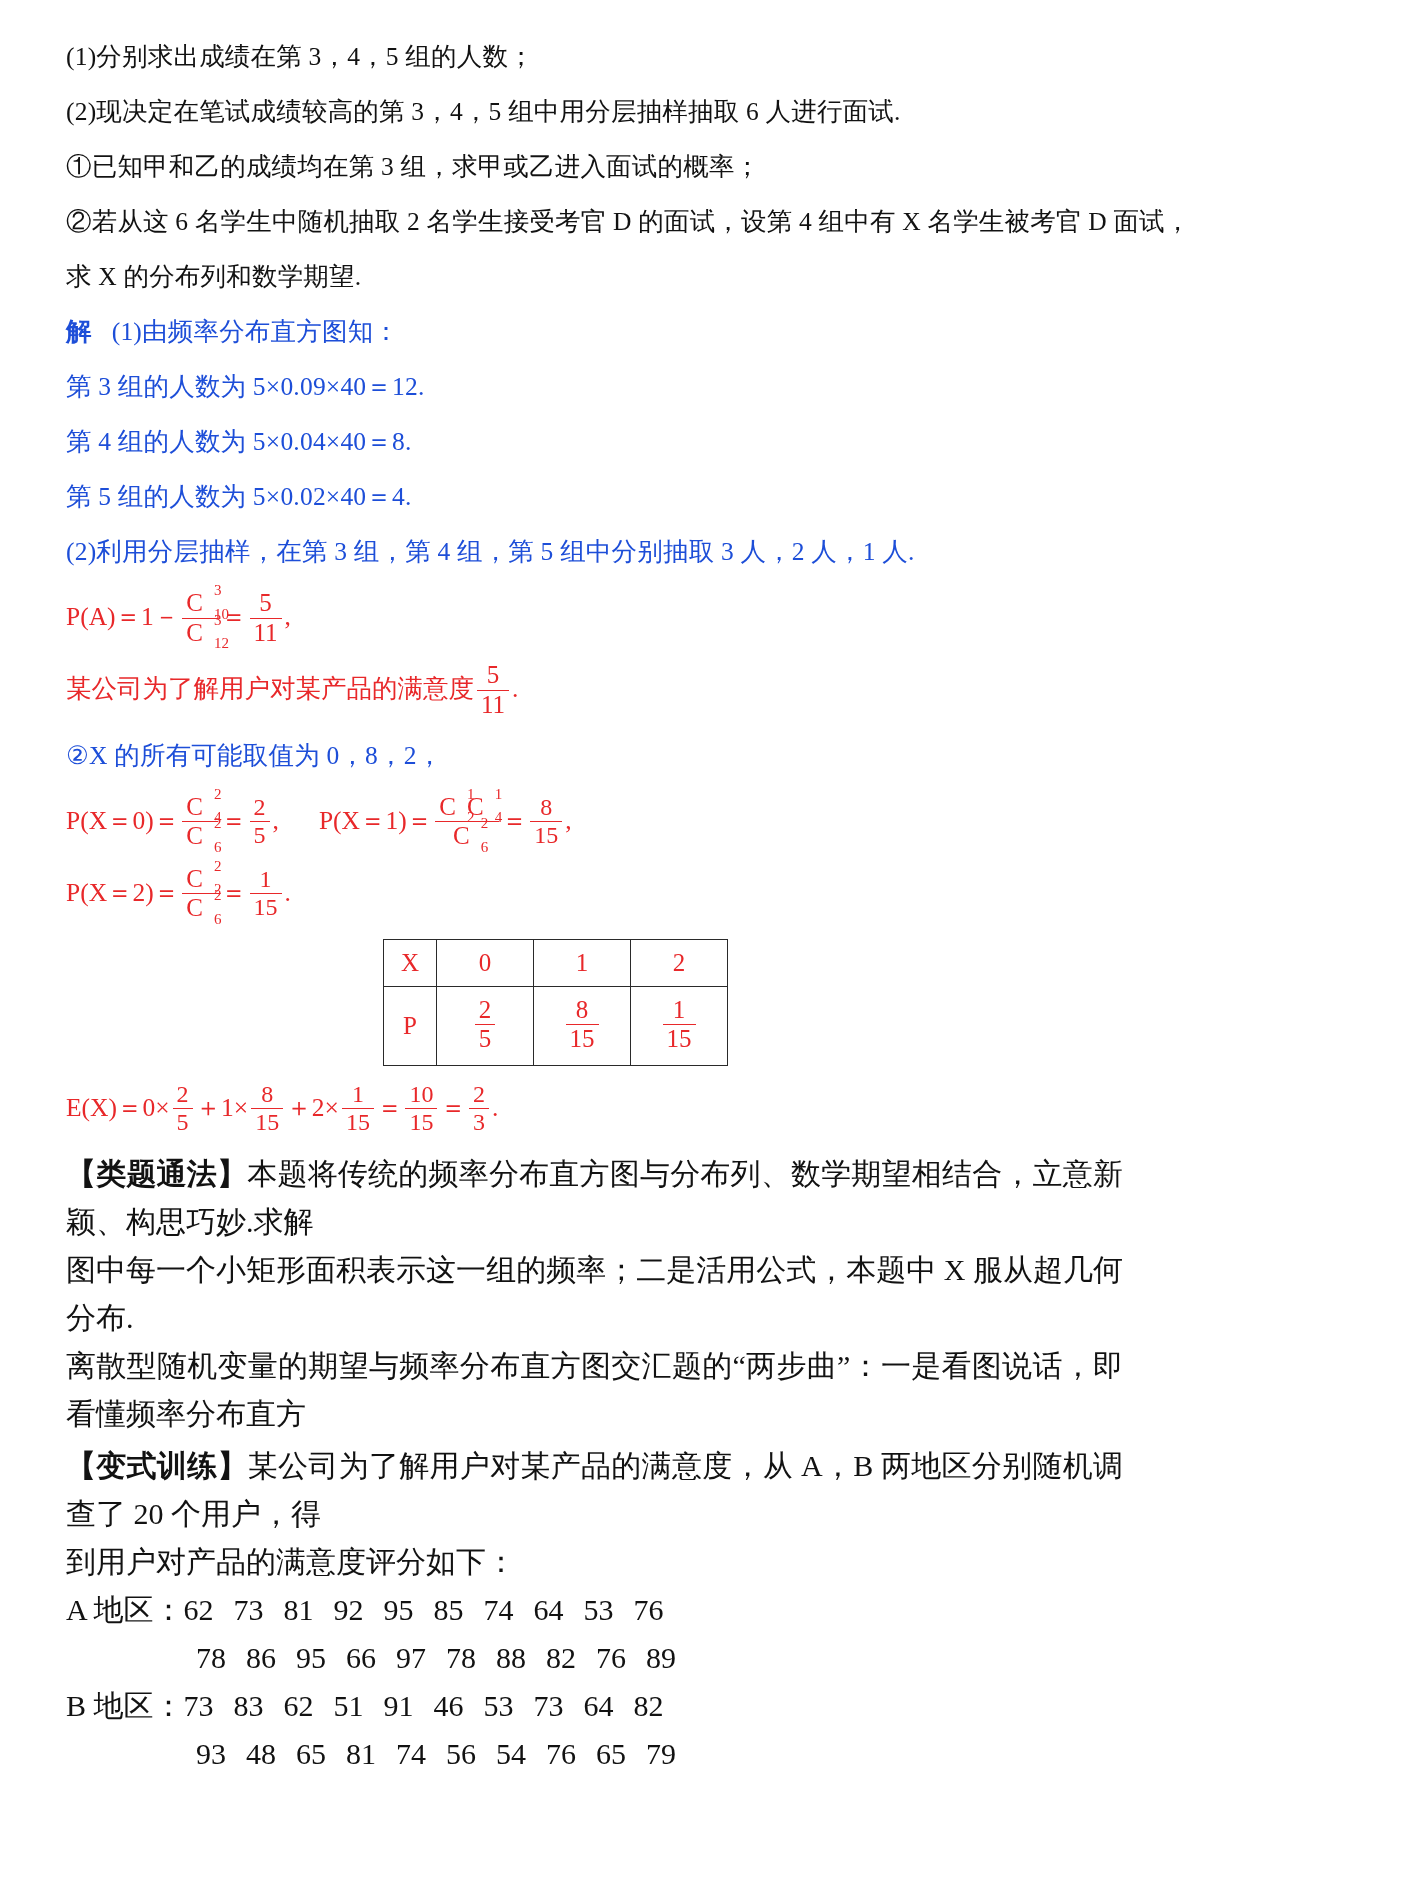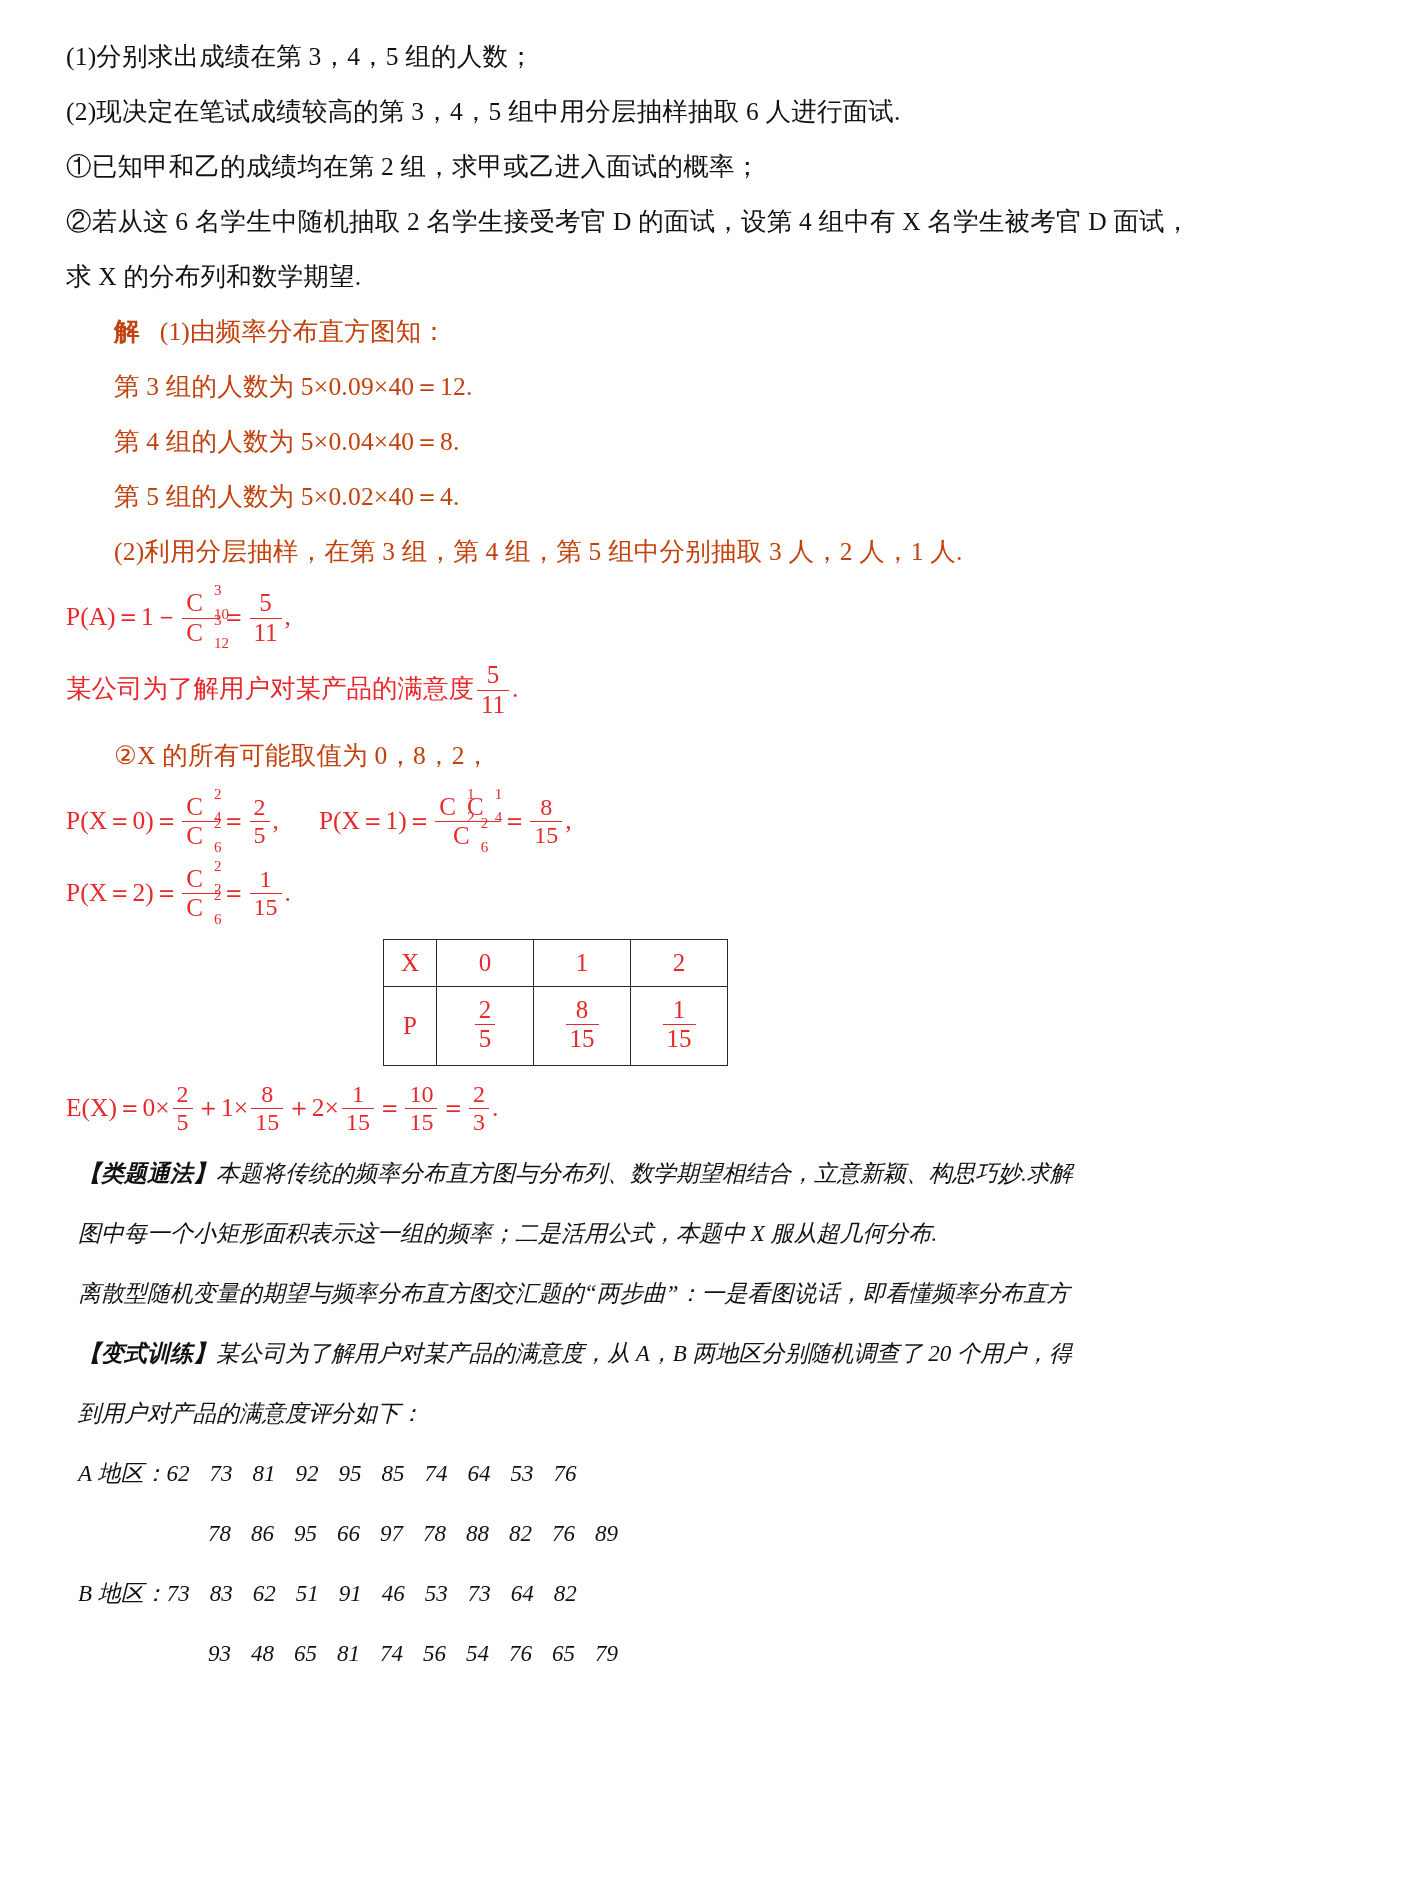--- a/index.html
+++ b/index.html
@@ -20,21 +20,21 @@
     box-sizing: border-box;
     width: 1193px;
   }
   .line {
     font-size: 25.5px;
     line-height: 46px;
     margin: 0 0 9px 0;
     white-space: nowrap;
     letter-spacing: 0.2px;
   }
-  .red { color: #c2410c; margin-left: 48px; }
+  .red { color: #1d4ed8; }
   .black { color: #121212; }
   .bold { font-weight: bold; }
 
   
   .frac {
     display: inline-flex;
     flex-direction: column;
     vertical-align: middle;
     text-align: center;
     margin: 0 3px;
@@ -103,41 +103,40 @@
     vertical-align: middle;
     font-size: 25px;
     padding: 0;
   }
   table.dist td.hdr-label { width: 52px; height: 46px; }
   table.dist td.hdr-val   { width: 96px; height: 46px; }
   table.dist td.row-label { width: 52px; height: 78px; }
   table.dist td.row-val   { width: 96px; height: 78px; }
 
   .para {
-    font-size: 23px;
+    font-size: 30px;
     line-height: 48px;
-    margin: 12px;
+    margin: 0;
     text-align: justify;
     text-justify: inter-ideograph;
-    font-style: italic;
   }
   .para-block { margin-top: 4px; }
   .brk { font-weight: bold; }
   .nums { letter-spacing: 0px; }
   .num-row { white-space: pre; }
   .sp { display: inline-block; width: 20px; }
 </style>
 </head>
 <body>
 
 <div class="page">
 
   <p class="line black">(1)分别求出成绩在第 3，4，5 组的人数；</p>
   <p class="line black">(2)现决定在笔试成绩较高的第 3，4，5 组中用分层抽样抽取 6 人进行面试.</p>
-  <p class="line black">①已知甲和乙的成绩均在第 2 组，求甲或乙进入面试的概率；</p>
+  <p class="line black">①已知甲和乙的成绩均在第 3 组，求甲或乙进入面试的概率；</p>
   <p class="line black">②若从这 6 名学生中随机抽取 2 名学生接受考官 D 的面试，设第 4 组中有 X 名学生被考官 D 面试，</p>
   <p class="line black">求 X 的分布列和数学期望.</p>
 
   <p class="line red">
     <span class="bold">解</span><span class="sp"></span><span>(1)由频率分布直方图知：</span>
   </p>
 
   <p class="line red">第 3 组的人数为 5×0.09×40＝12.</p>
   <p class="line red">第 4 组的人数为 5×0.04×40＝8.</p>
   <p class="line red">第 5 组的人数为 5×0.02×40＝4.</p>

